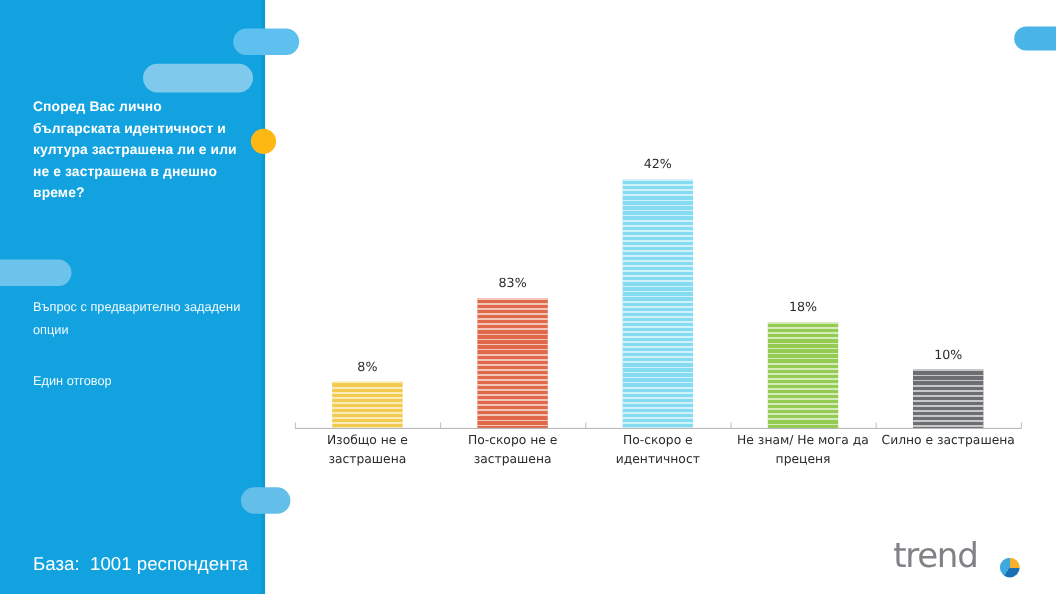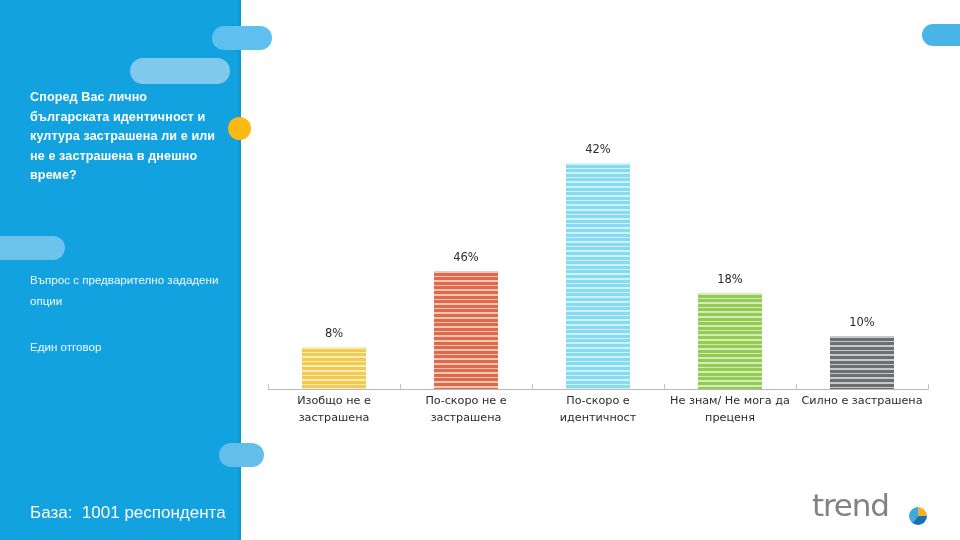--- a/index.html
+++ b/index.html
@@ -212,21 +212,21 @@
 
   <div id="chart">
     <div id="plot">
 
       <div class="col">
         <div class="bar-val" style="bottom: 50px;">8%</div>
         <div class="bar" style="height: 43px; background: rgb(242, 203, 78);"></div>
       </div>
 
       <div class="col">
-        <div class="bar-val" style="bottom: 126px;">46%</div>
+        <div class="bar-val" style="bottom: 126px;">83%</div>
         <div class="bar" style="height: 119px; background: rgb(224, 105, 74);"></div>
       </div>
 
       <div class="col">
         <div class="bar-val" style="bottom: 234px;">42%</div>
         <div class="bar" style="height: 227px; background: rgb(133, 220, 242);"></div>
       </div>
 
       <div class="col">
         <div class="bar-val" style="bottom: 104px;">18%</div>

